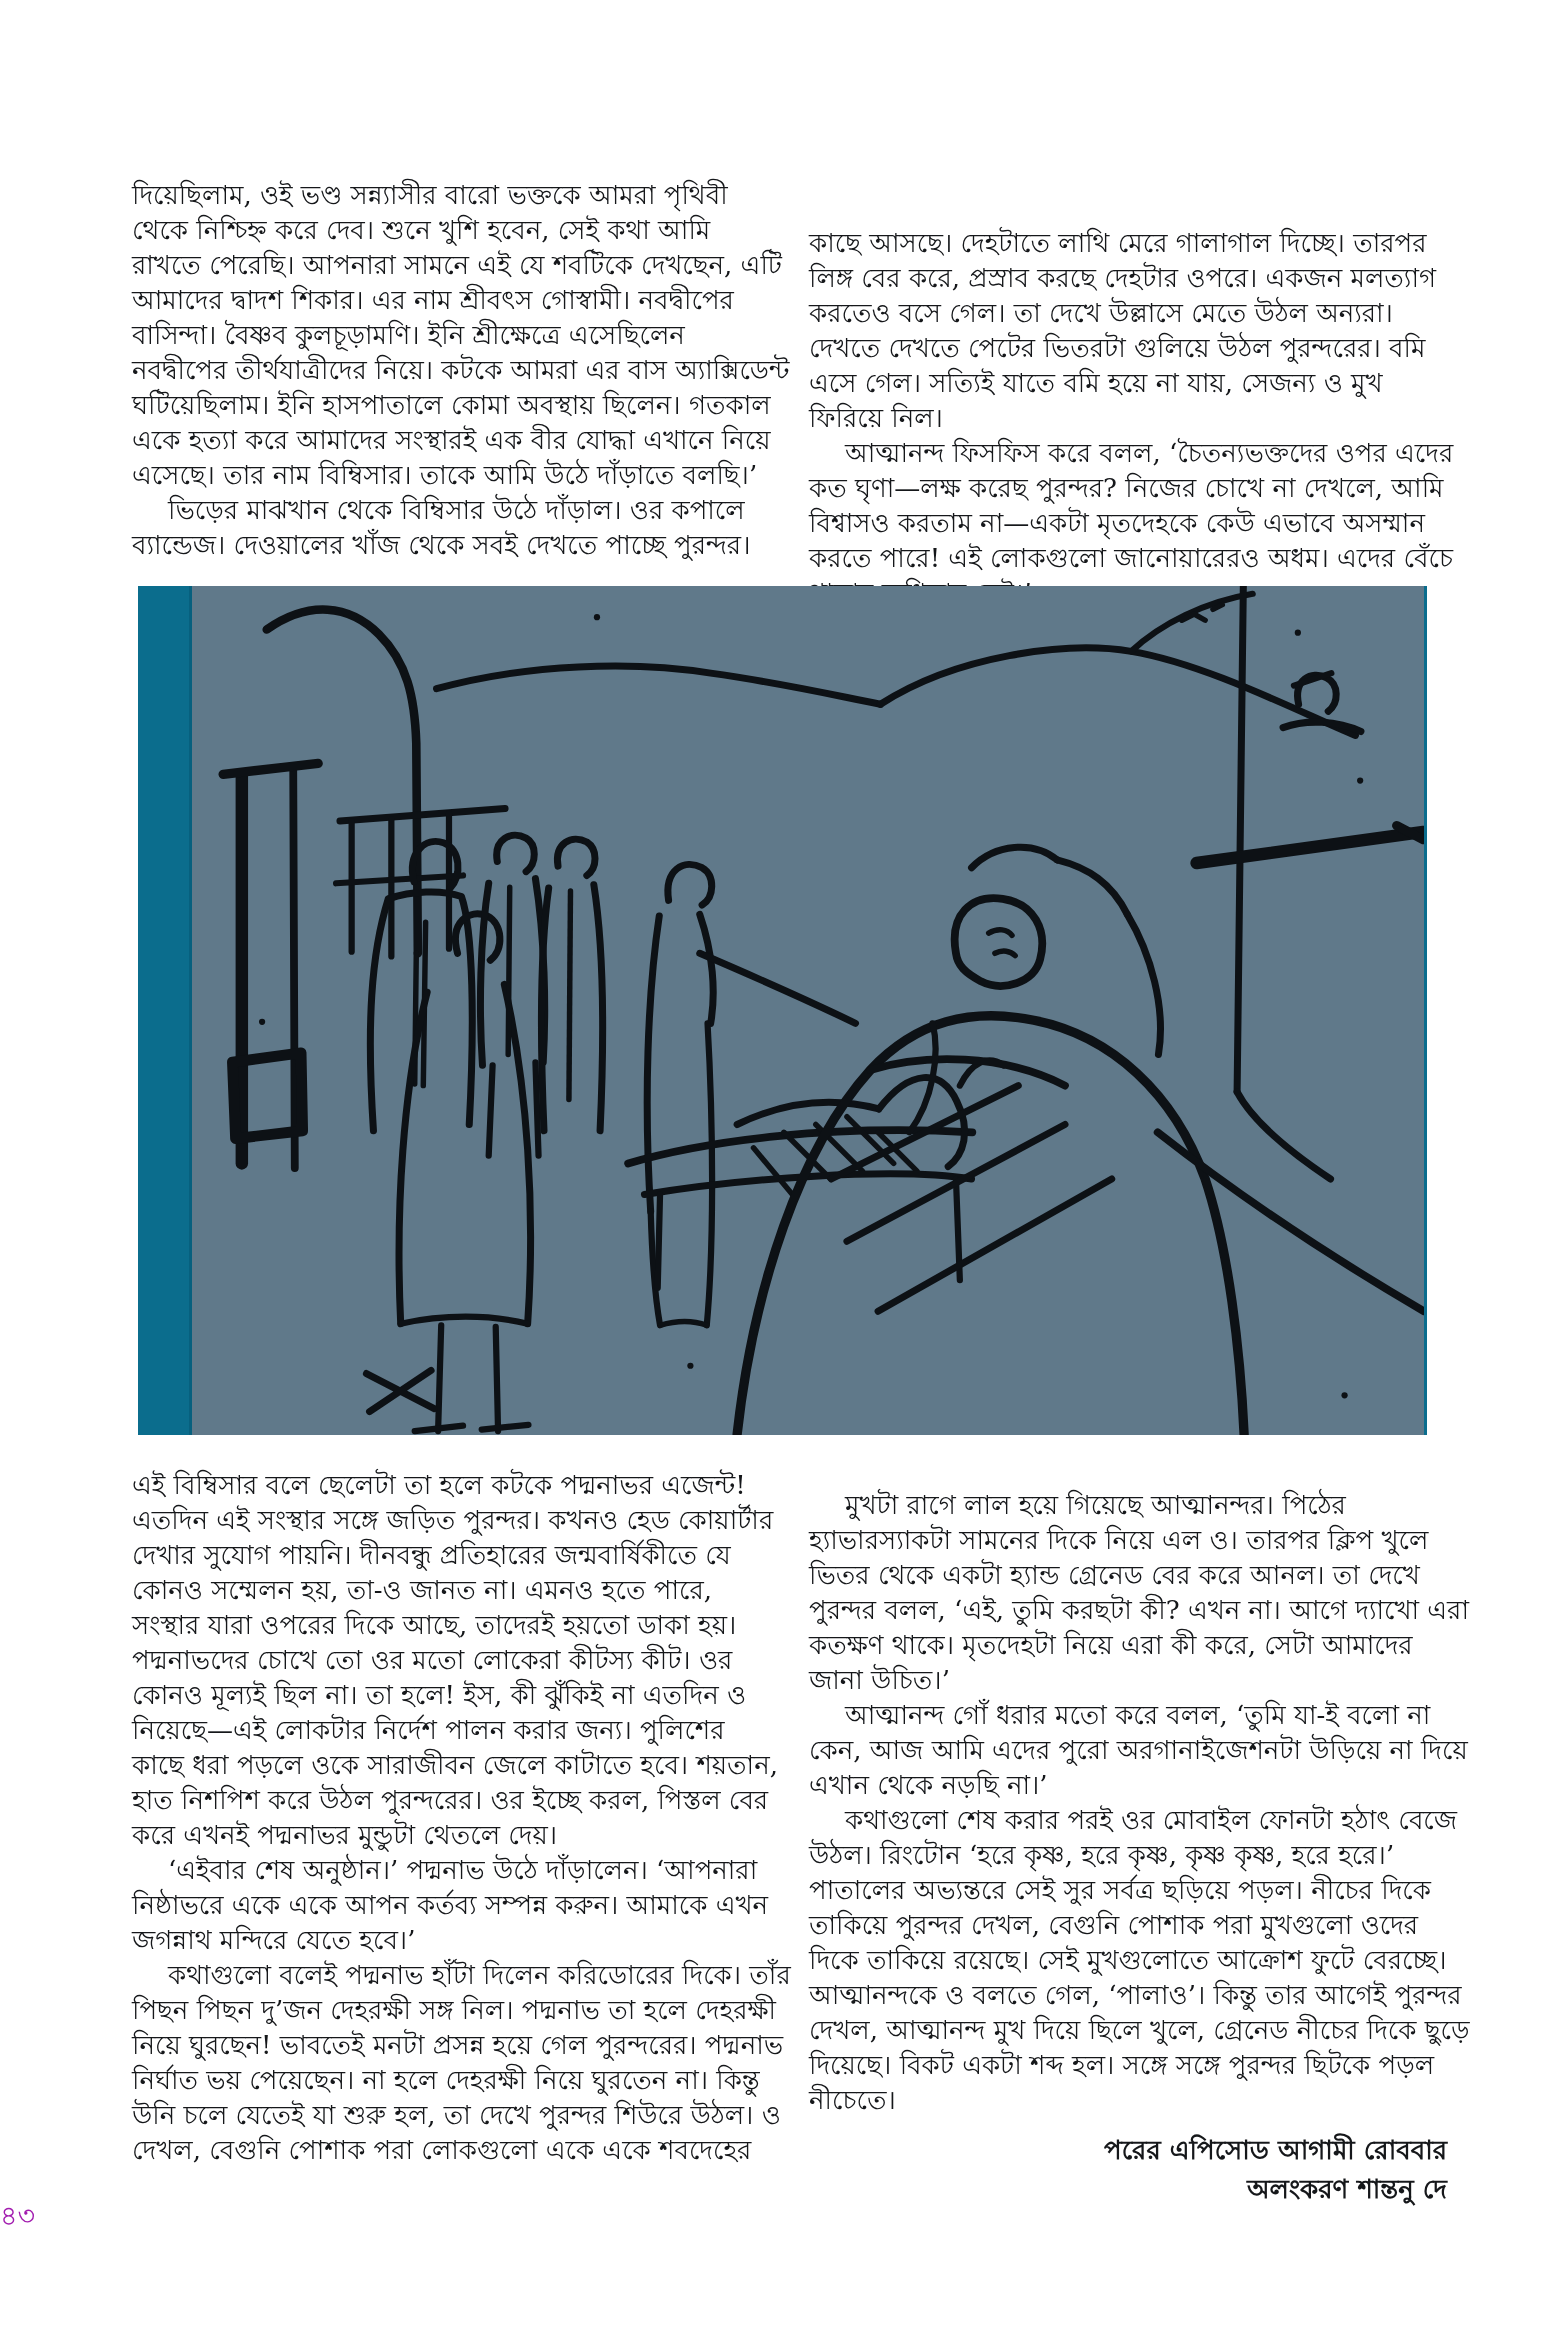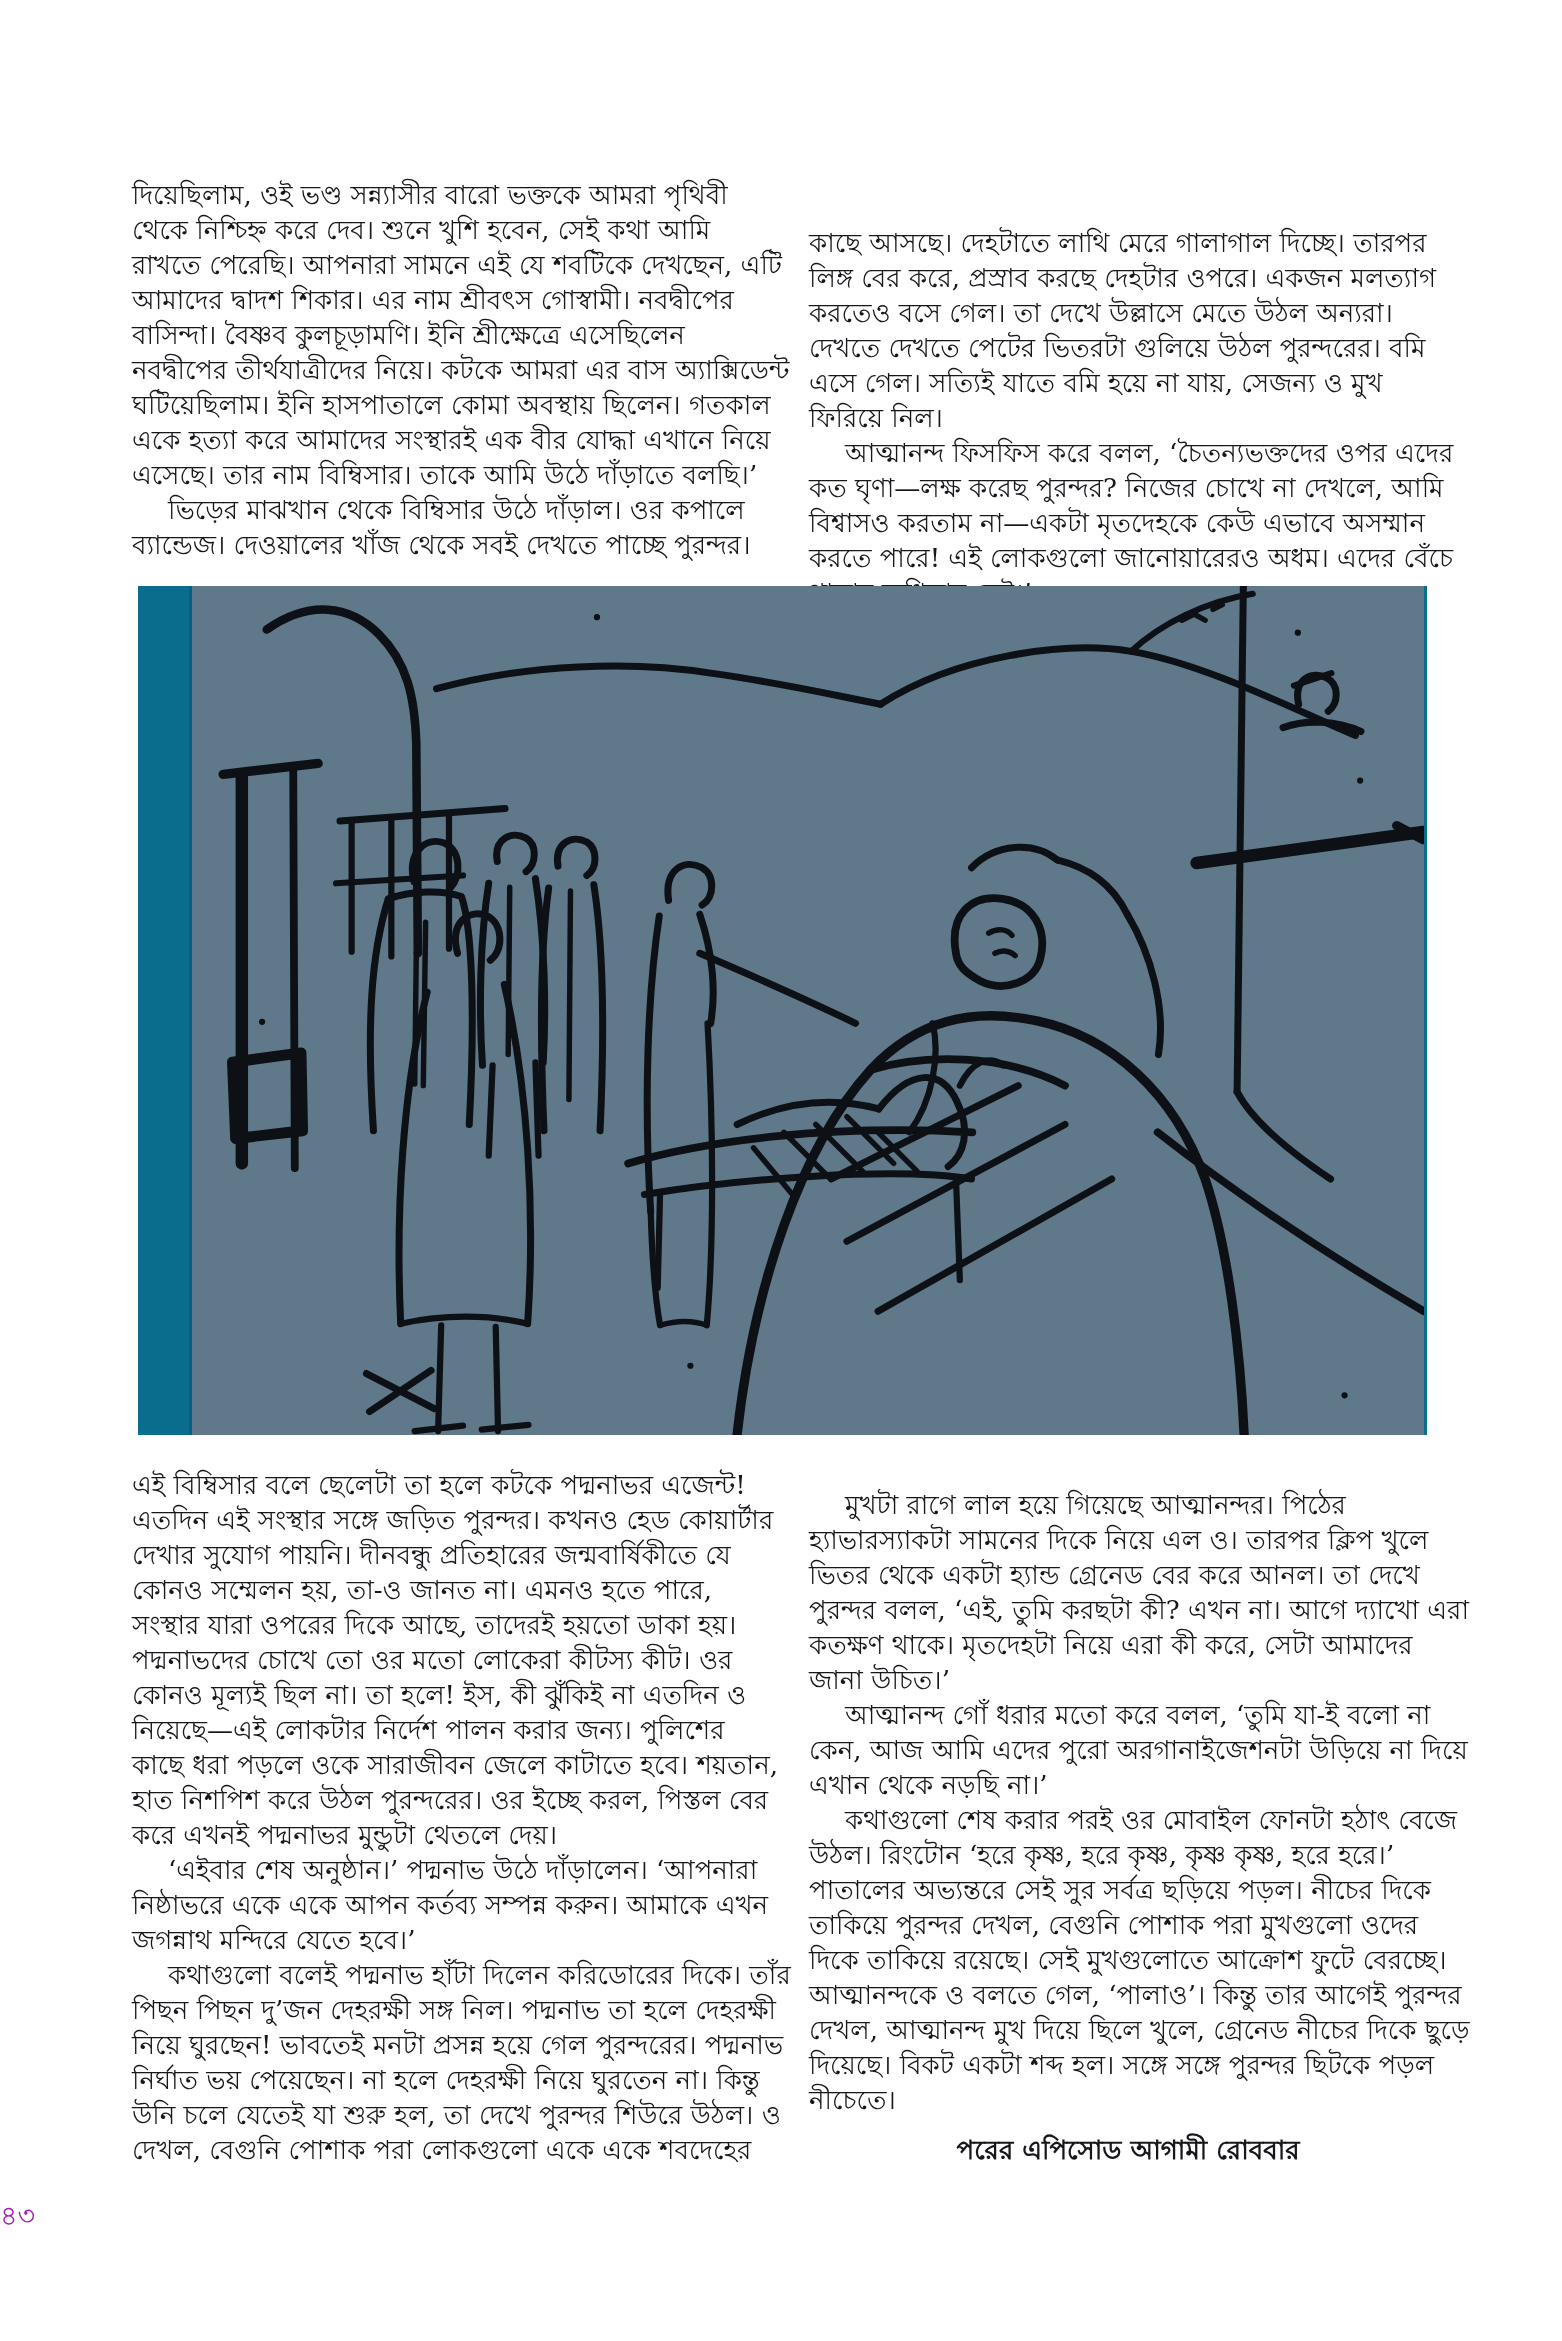--- a/index.html
+++ b/index.html
@@ -11,21 +11,21 @@
   .line.indent{padding-left:36px;}
   #col-top-left{left:132px;top:178px;}
   #col-top-right{left:809px;top:178px;margin-top:48px;}
   #col-bottom-left{left:132px;top:1468px;}
   #col-bottom-right{left:809px;top:1468px;margin-top:20px;}
   figure#illustration{position:absolute;left:138px;top:586px;width:1289px;height:849px;
         margin:0;display:flex;}
   .accent-bar{width:51px;background:#0b6d8d;border-right:3.9px solid #07607e;}
   .art-area{flex:1;background:#60798a;border-right:3.9px solid #0b6d8d;position:relative;}
   .art-area svg{display:block;width:100%;height:100%;}
-  .footer-note{font-size:26px;line-height:39px;text-align:center;white-space:nowrap;
+  .footer-note{font-size:26px;line-height:39px;text-align:right;white-space:nowrap;
         font-family:"DejaVu Serif","DejaVu Sans",serif;font-weight:bold;color:#15171a;}
   .footer-note.first{margin-top:12.5px;}
   #page-number{position:absolute;left:0;right:0;top:2195px;text-align:left;
         font-size:27px;color:#a21caf;font-family:"DejaVu Serif","DejaVu Sans",serif;}
 </style>
 </head>
 <body>
 
 <div class="col" id="col-top-left">
     <div class="line">দিয়েছিলাম, ওই ভণ্ড সন্ন্যাসীর বারো ভক্তকে আমরা পৃথিবী</div>
@@ -178,16 +178,17 @@
       <div class="line">উঠল। রিংটোন ‘হরে কৃষ্ণ, হরে কৃষ্ণ, কৃষ্ণ কৃষ্ণ, হরে হরে।’</div>
       <div class="line">পাতালের অভ্যন্তরে সেই সুর সর্বত্র ছড়িয়ে পড়ল। নীচের দিকে</div>
       <div class="line">তাকিয়ে পুরন্দর দেখল, বেগুনি পোশাক পরা মুখগুলো ওদের</div>
       <div class="line">দিকে তাকিয়ে রয়েছে। সেই মুখগুলোতে আক্রোশ ফুটে বেরচ্ছে।</div>
       <div class="line">আত্মানন্দকে ও বলতে গেল, ‘পালাও’। কিন্তু তার আগেই পুরন্দর</div>
       <div class="line">দেখল, আত্মানন্দ মুখ দিয়ে ছিলে খুলে, গ্রেনেড নীচের দিকে ছুড়ে</div>
       <div class="line">দিয়েছে। বিকট একটা শব্দ হল। সঙ্গে সঙ্গে পুরন্দর ছিটকে পড়ল</div>
       <div class="line">নীচেতে।</div>
     </div>
   <div class="footer-note first">পরের এপিসোড আগামী রোববার</div>
+  <div class="footer-note">অলংকরণ শান্তনু দে</div>
 </div>
 
 <div id="page-number">৪৩</div>
 
 
 </body></html>

